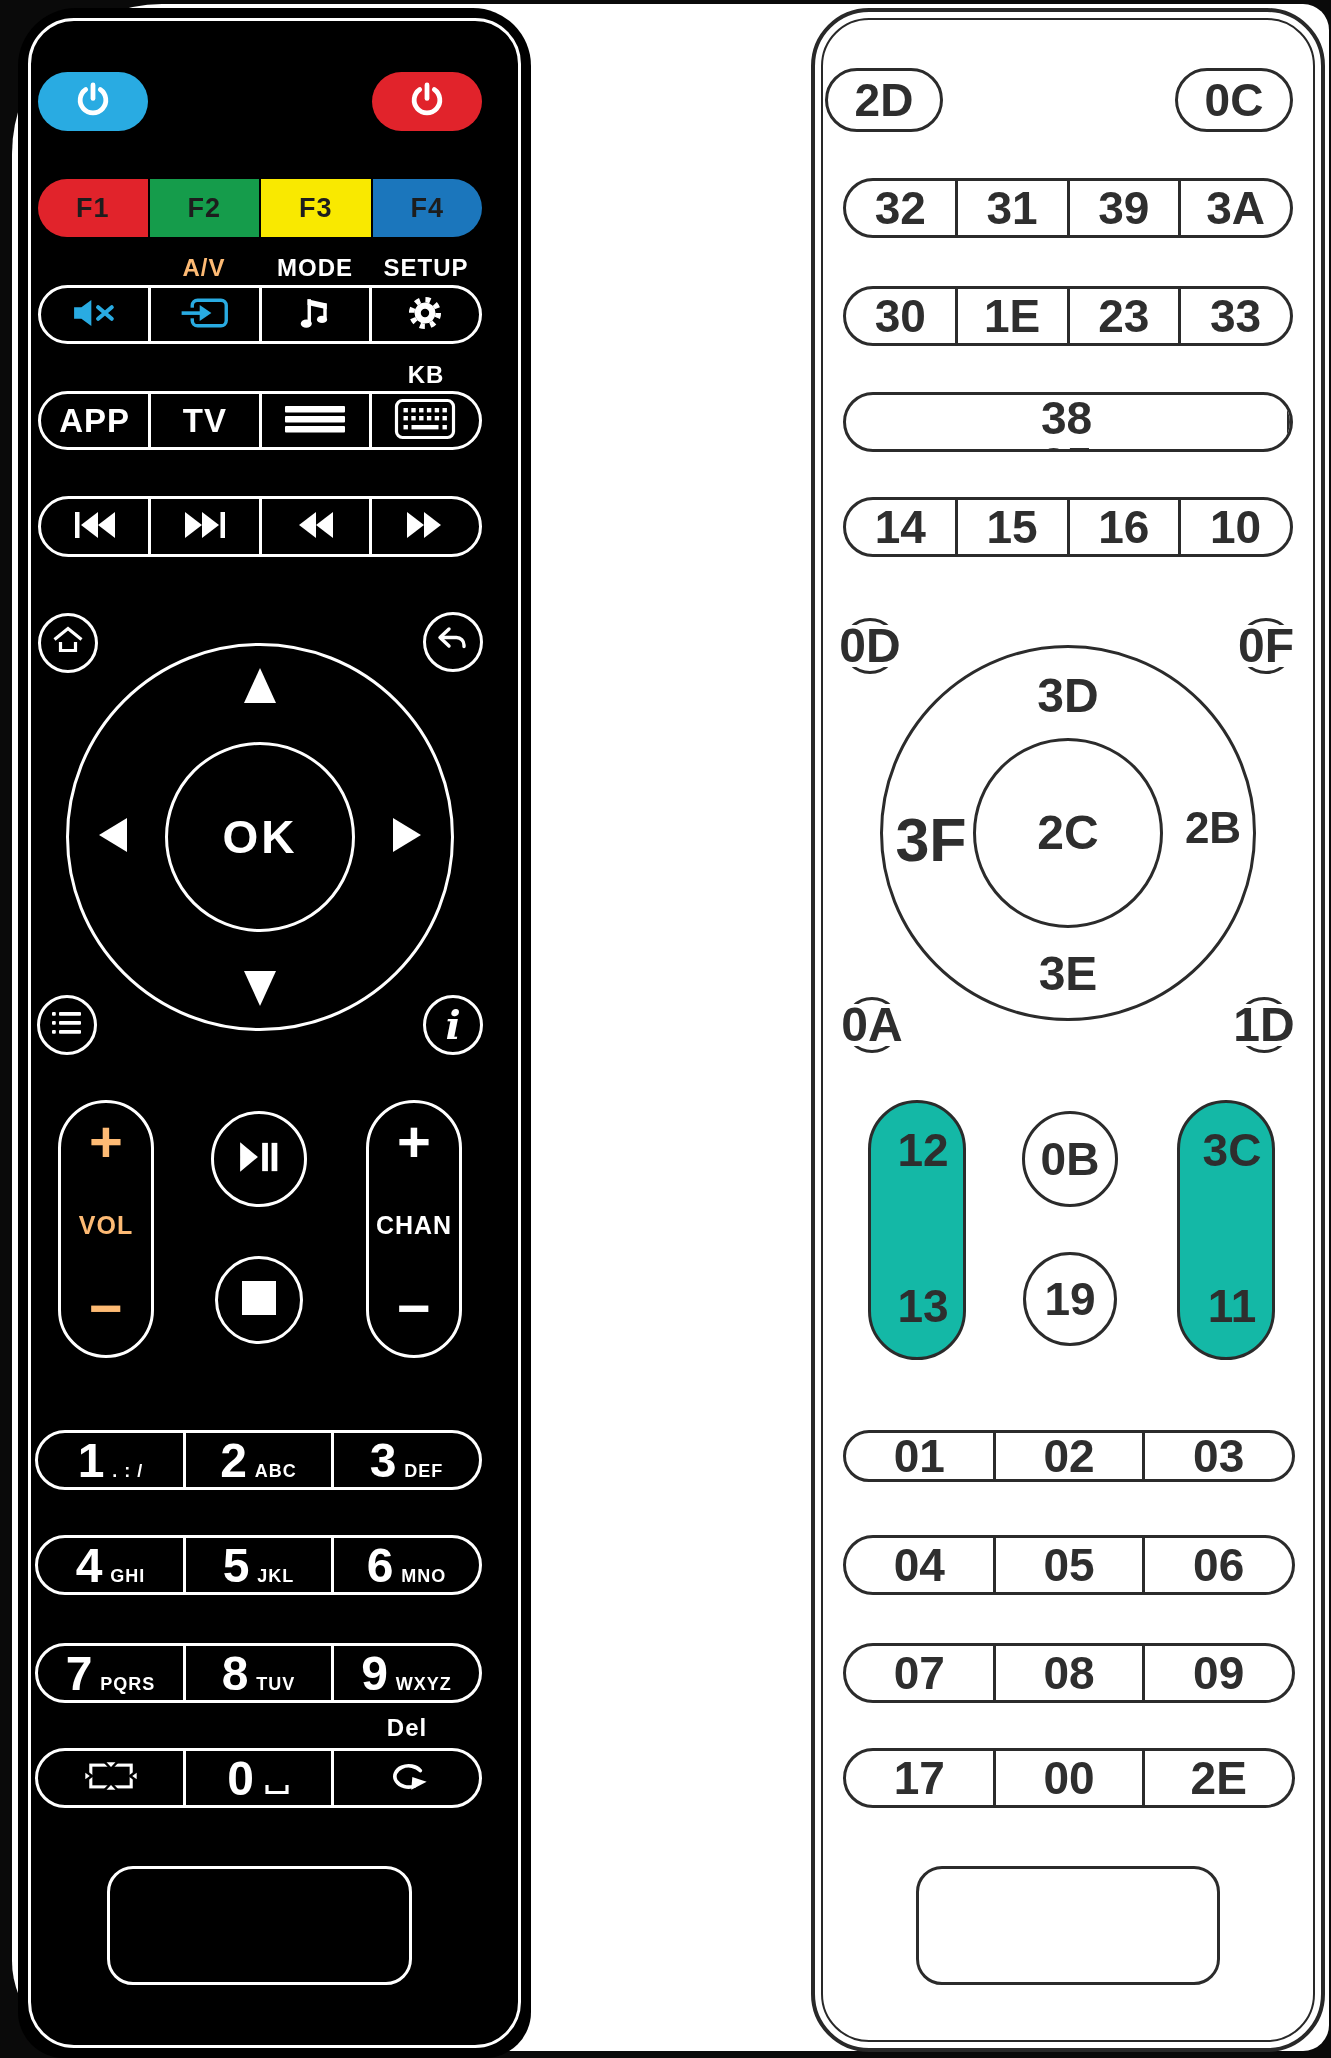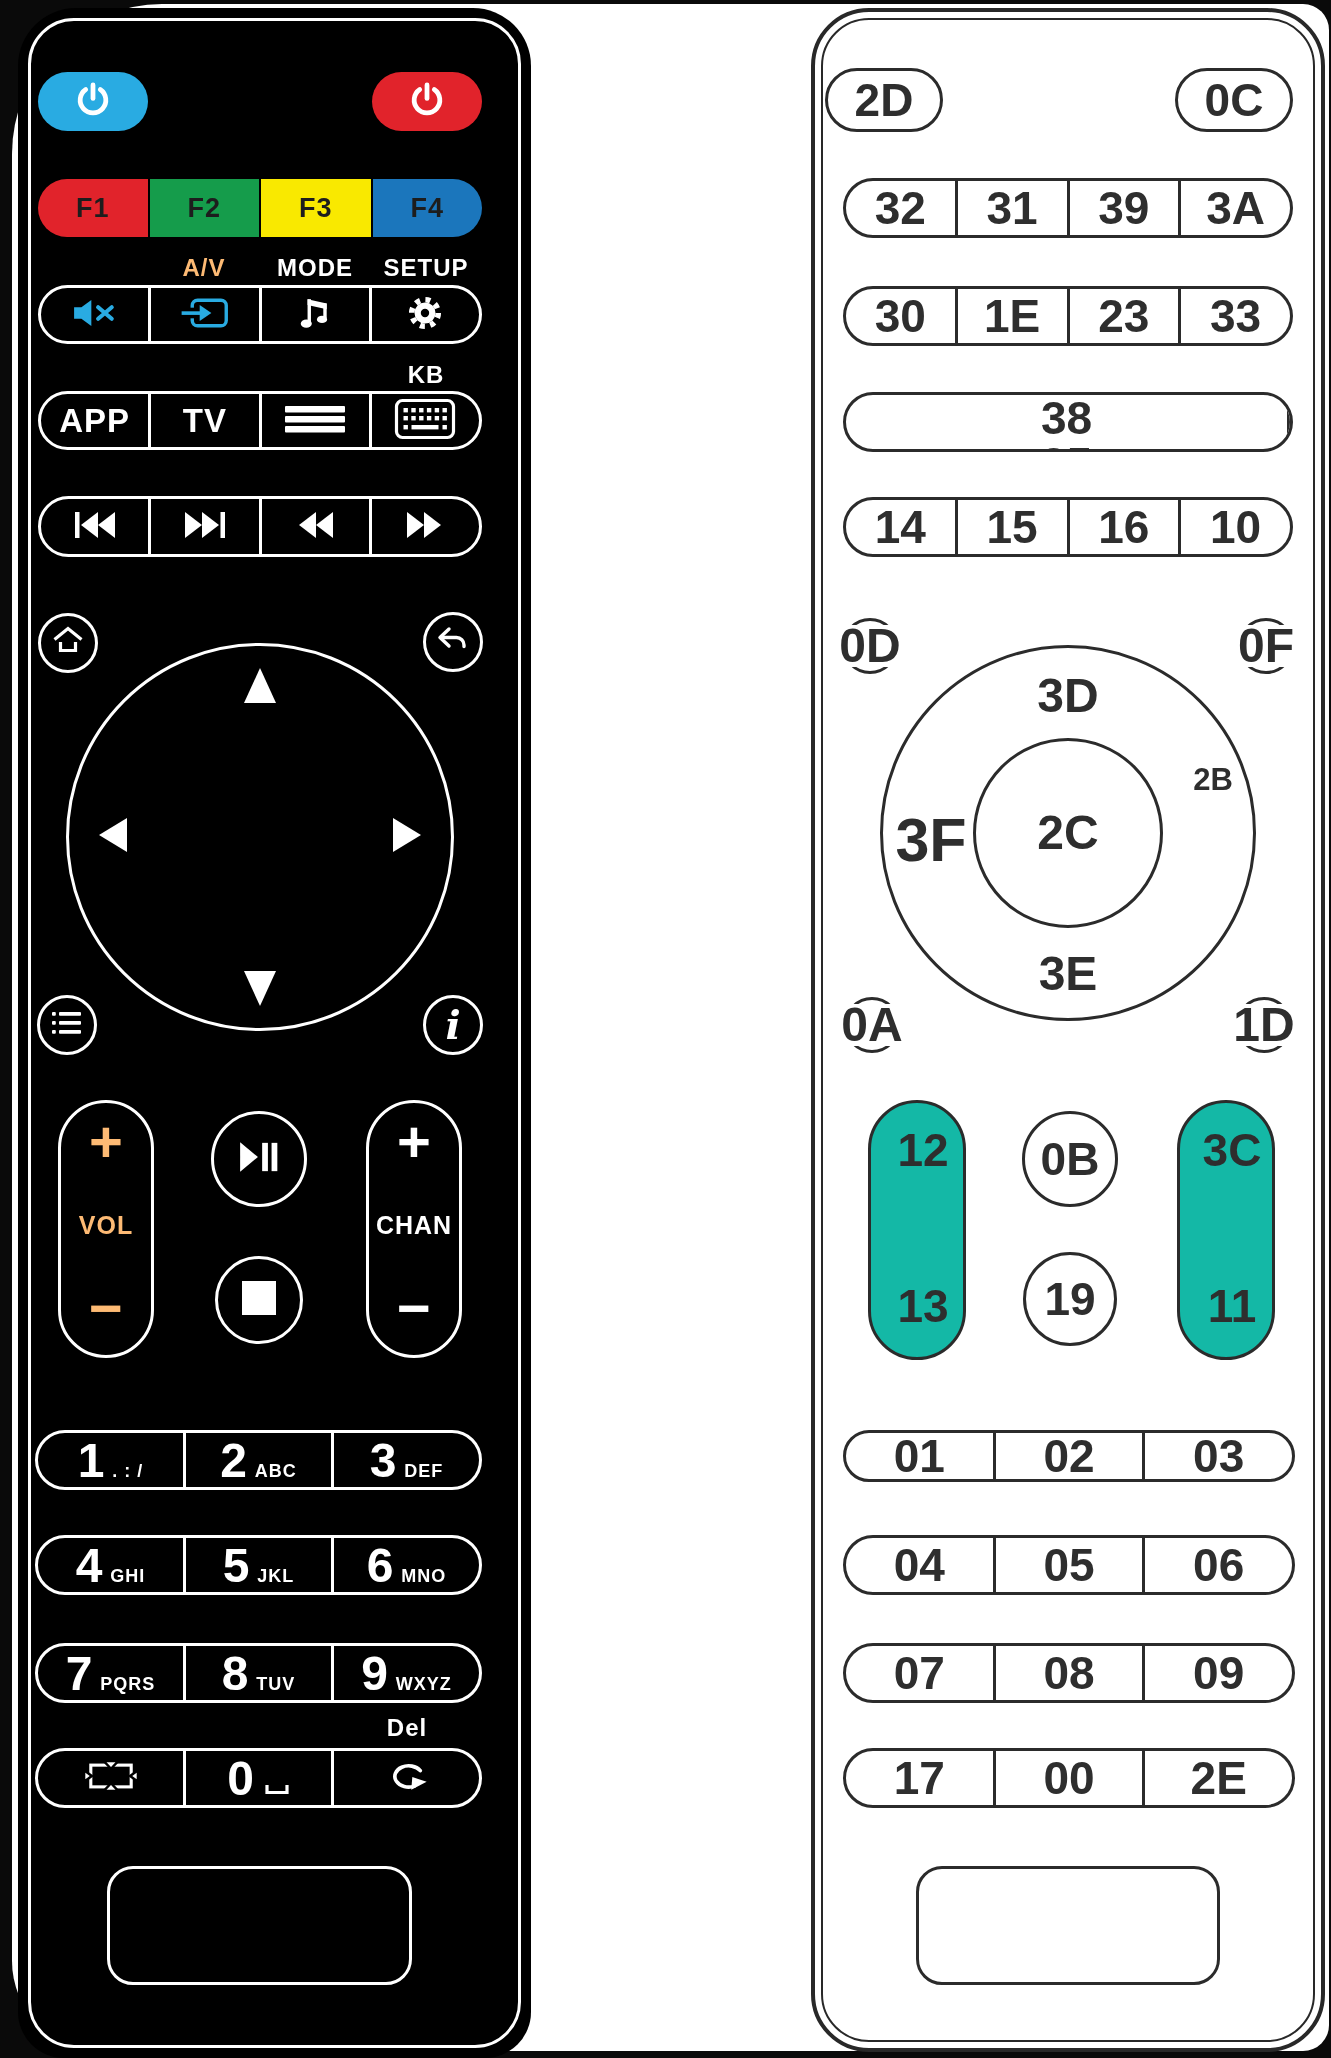--- a/index.html
+++ b/index.html
@@ -237,20 +237,23 @@
           <path d="M5.5 11.5 H21.5 a7.5 7.5 0 0 1 7.5 7.5 V20.5" fill="none" stroke="#fff" stroke-width="3.4" stroke-linecap="round"></path>
         </svg>
     </span>
   </div>
 
   <div class="abs dpad-outer"></div>
   <div class="abs tri tri-up" style="left:244px;top:668px;"></div>
   <div class="abs tri tri-down" style="left:244px;top:971px;"></div>
   <div class="abs tri tri-left" style="left:99px;top:818px;"></div>
   <div class="abs tri tri-right" style="left:393px;top:818px;"></div>
+  <div class="abs dpad-inner">
+    <span class="ok-txt">OK</span>
+  </div>
 
   <div class="abs circle-btn" style="left:37px;top:995px;width:60px;height:60px;">
     <span>
       <svg width="34" height="28" viewBox="0 0 34 28">
           <g fill="#fff">
             <rect x="2" y="3" width="3.8" height="3.8" rx="1"></rect>
             <rect x="9" y="3" width="22" height="3.8" rx="1"></rect>
             <rect x="2" y="12" width="3.8" height="3.8" rx="1"></rect>
             <rect x="9" y="12" width="22" height="3.8" rx="1"></rect>
             <rect x="2" y="21" width="3.8" height="3.8" rx="1"></rect>
@@ -438,21 +441,21 @@
 
   <div class="abs corner" style="left:842px;top:618px;width:56px;height:56px;">
     <span class="code knock">0D</span>
   </div>
   <div class="abs corner" style="left:1238px;top:618px;width:56px;height:56px;">
     <span class="code knock">0F</span>
   </div>
   <div class="abs rr-dpad-outer"></div>
   <span class="abs code dcode" style="left:1013px;top:672px;font-size:48px;">3D</span>
   <span class="abs code dcode" style="left:876px;top:810px;font-size:61px;">3F</span>
-  <span class="abs code dcode" style="left:1158px;top:764px;font-size:31px;">2B</span>
+  <span class="abs code dcode" style="left:1158px;top:806px;font-size:44px;">2B</span>
   <span class="abs code dcode" style="left:1013px;top:950px;font-size:48px;">3E</span>
   <div class="abs rr-dpad-inner">
     <span class="code" style="font-size:48px;">2C</span>
   </div>
   <div class="abs corner" style="left:844px;top:997px;width:56px;height:56px;">
     <span class="code knock">0A</span>
   </div>
   <div class="abs corner" style="left:1236px;top:997px;width:56px;height:56px;">
     <span class="code knock">1D</span>
   </div>

